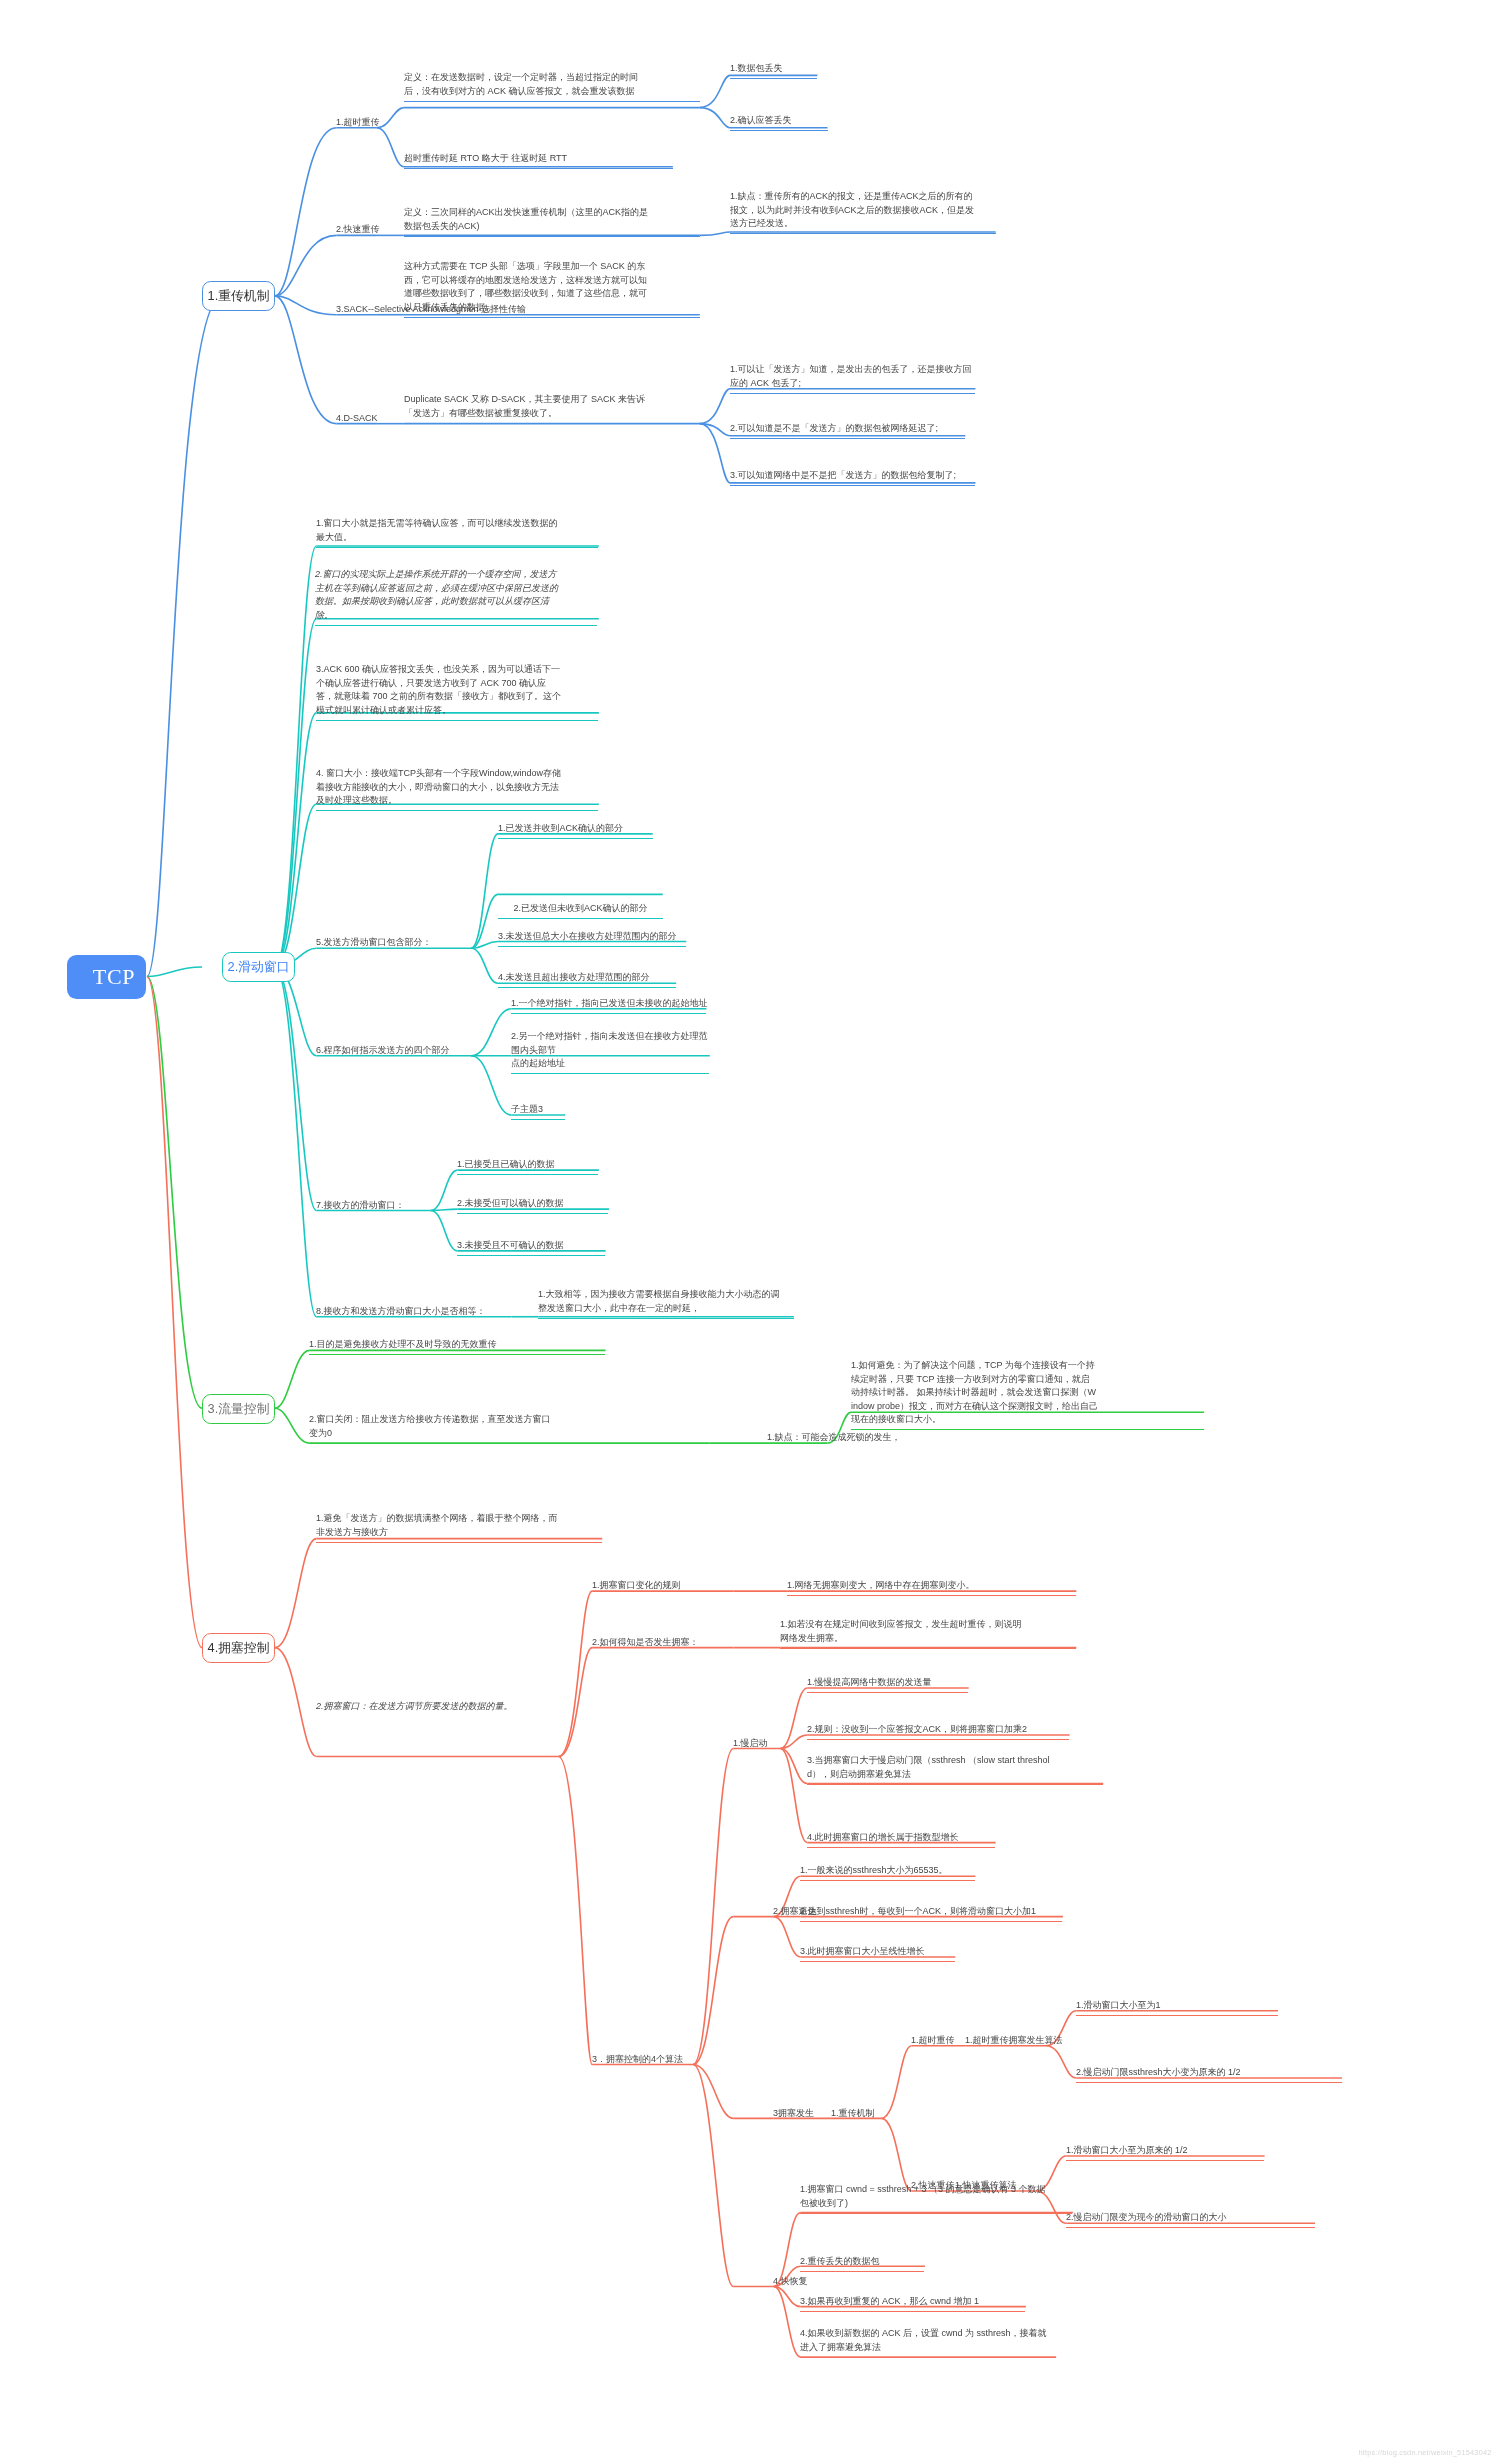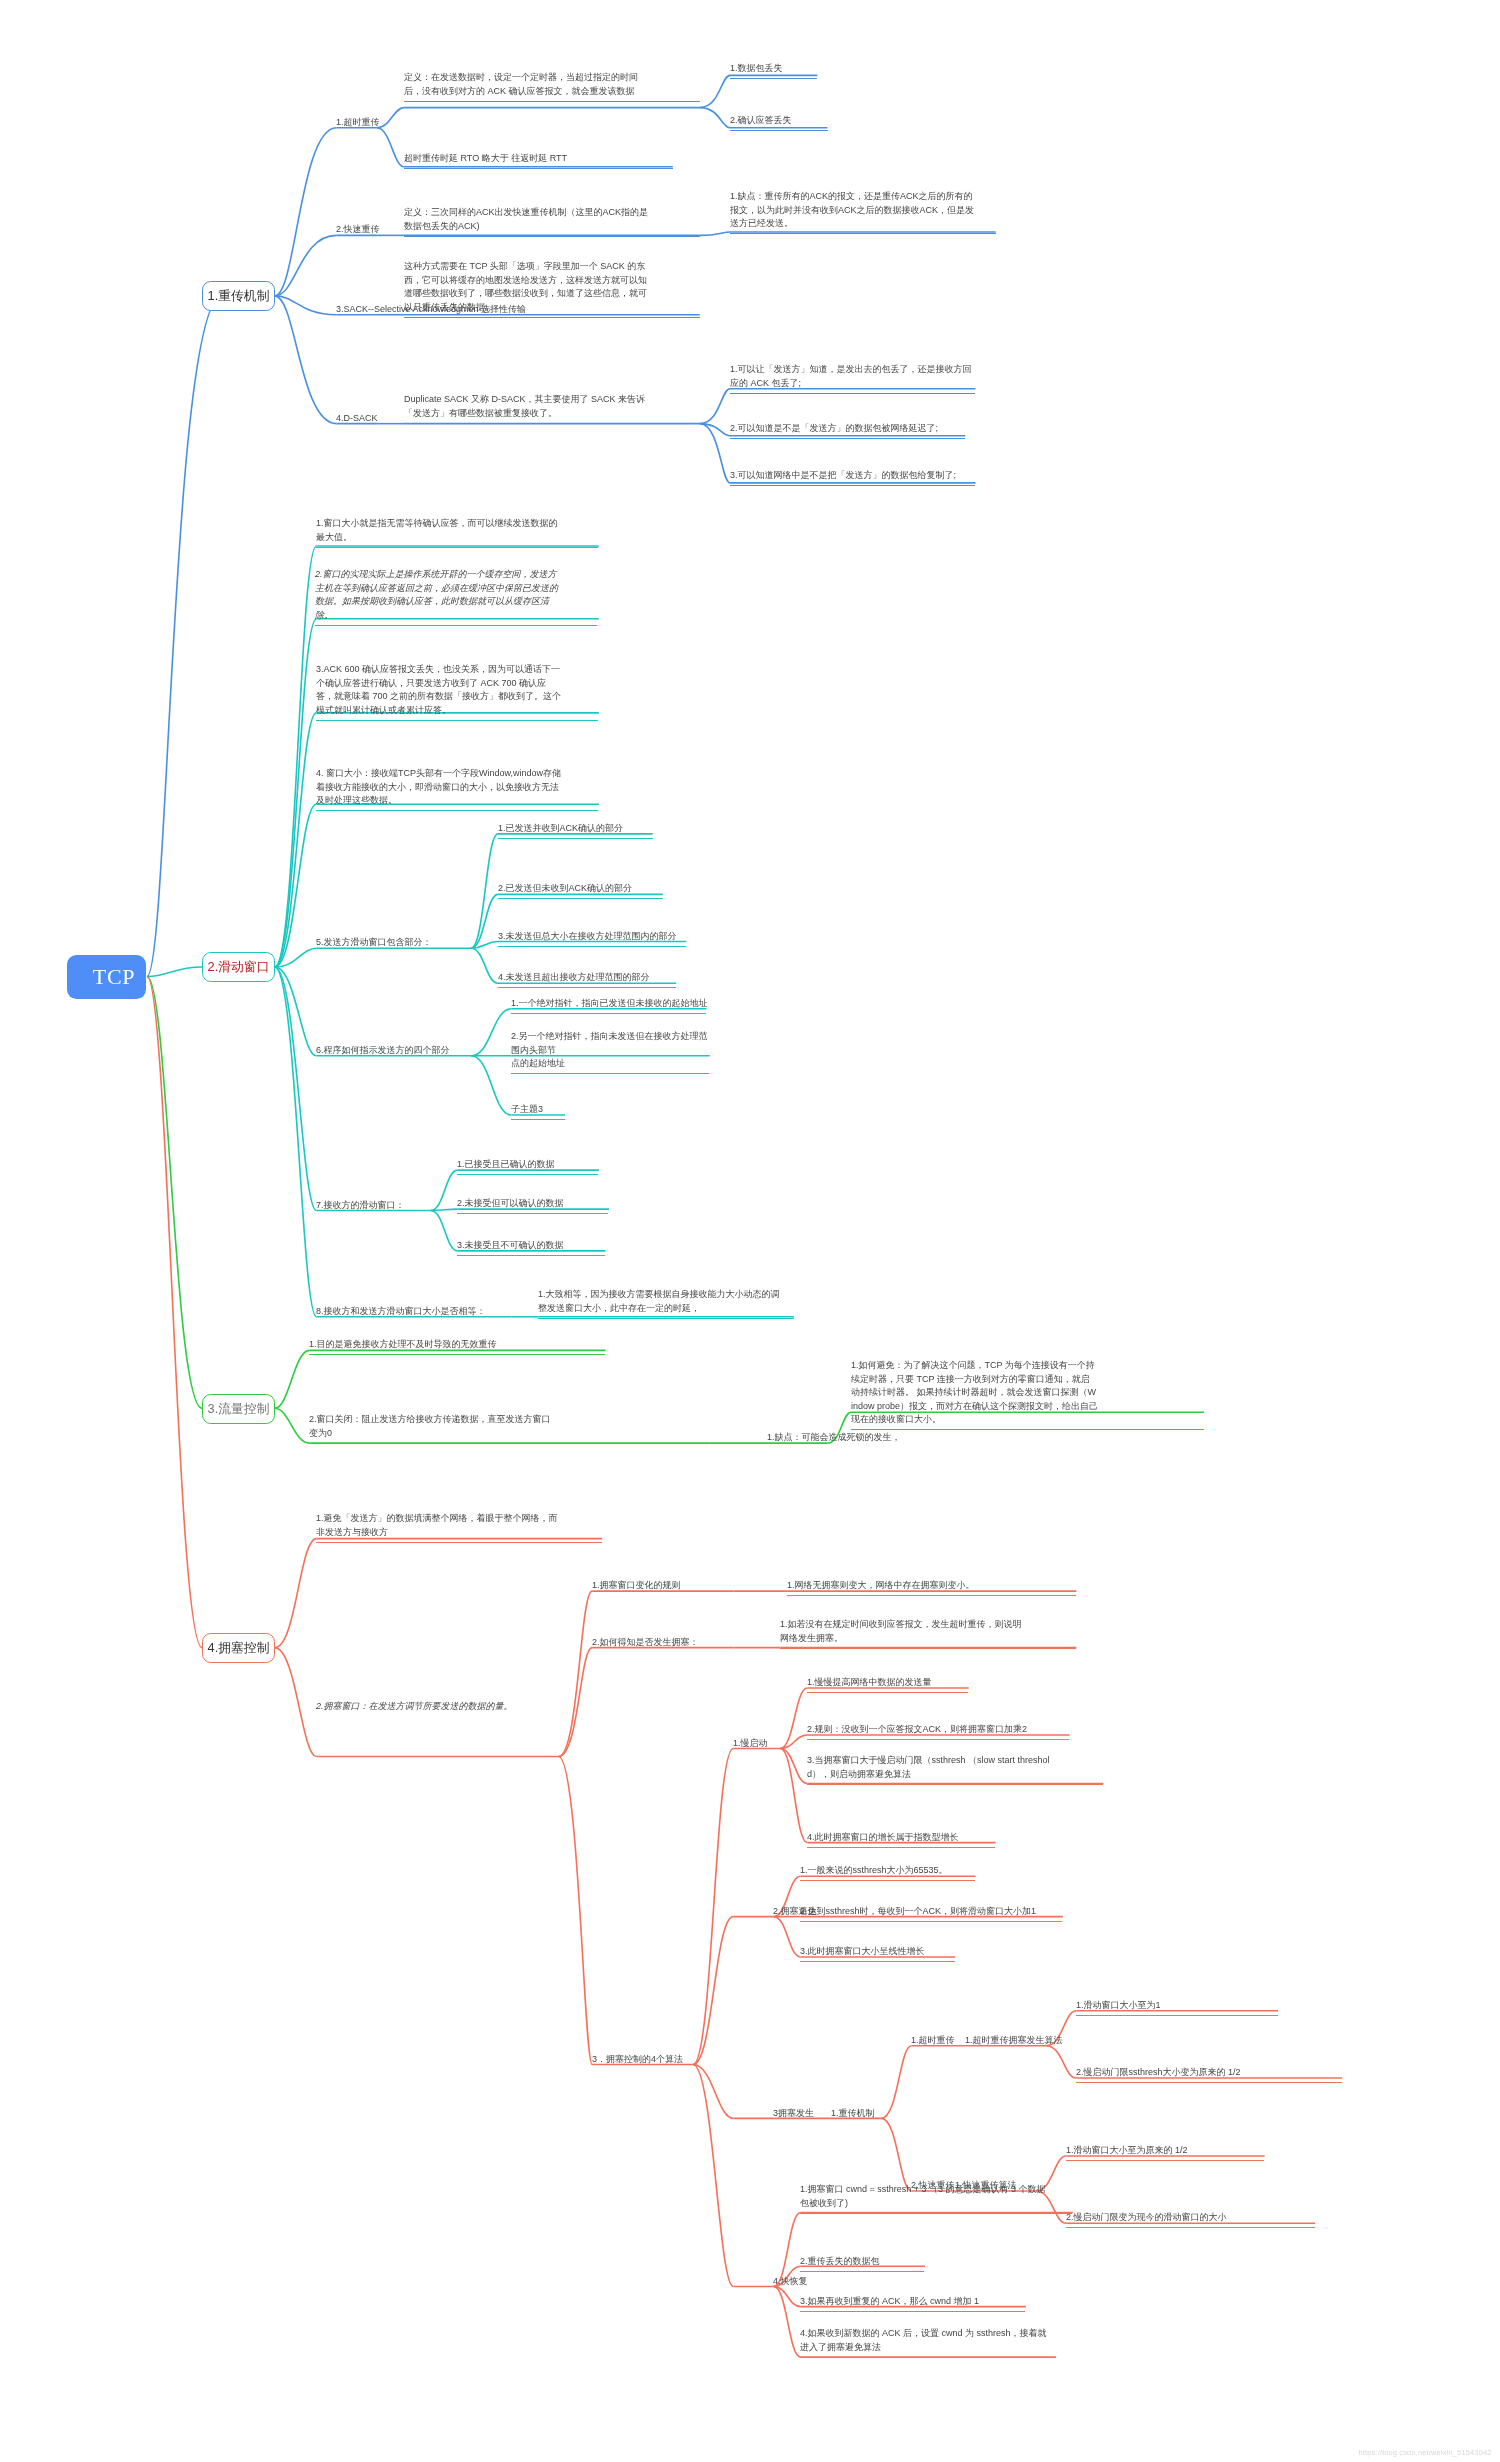--- a/index.html
+++ b/index.html
@@ -19,21 +19,21 @@
     font-family:"Liberation Serif","DejaVu Serif",serif;
     font-size:22px;letter-spacing:0.7px;
   }
   
   .l1{
     border:1.7px solid #999;border-radius:8.7px;background:#fff;
     display:flex;align-items:center;justify-content:center;
     font-size:12.8px;white-space:nowrap;padding:0 4px;
   }
   .l1.c-blue{border-color:#4a90e2;color:#333;}
-  .l1.c-teal{border-color:#18c8c0;color:#b91c1c;}
+  .l1.c-teal{border-color:#18c8c0;color:#3b82f6;margin-left:20px;}
   .l1.c-green{border-color:#2ecc40;color:#737373;}
   .l1.c-red{border-color:#f4705a;color:#333;}
 
   
   .txt{
     position:absolute;box-sizing:border-box;
     font-size:9px;line-height:1.5;color:#444;
     padding:0 0 2.7px 0;white-space:pre-wrap;
   }
   .txt.nowrap{white-space:nowrap;}
@@ -279,21 +279,21 @@
 答，就意味着 700 之前的所有数据「接收方」都收到了。这个
 模式就叫累计确认或者累计应答。</div>
 
   <div class="txt u-teal" style="left:316px;top:767px;width:282px;">4. 窗口大小：接收端TCP头部有一个字段Window,window存储
 着接收方能接收的大小，即滑动窗口的大小，以免接收方无法
 及时处理这些数据。</div>
 
   <div class="txt nowrap u-none" style="left:316px;top:936px;">5.发送方滑动窗口包含部分：</div>
 
   <div class="txt nowrap u-teal" style="left:498px;top:822px;width:155px;">1.已发送并收到ACK确认的部分</div>
-  <div class="txt nowrap u-teal" style="left:498px;top:882px;width:165px;">2.已发送但未收到ACK确认的部分</div>
+  <div class="txt nowrap u-teal" style="left:498px;top:902px;width:165px;text-align:center;">2.已发送但未收到ACK确认的部分</div>
   <div class="txt nowrap u-teal" style="left:498px;top:930px;width:188px;">3.未发送但总大小在接收方处理范围内的部分</div>
   <div class="txt nowrap u-teal" style="left:498px;top:971px;width:178px;">4.未发送且超出接收方处理范围的部分</div>
 
   <div class="txt nowrap u-none" style="left:316px;top:1044px;">6.程序如何指示发送方的四个部分</div>
 
   <div class="txt nowrap u-teal" style="left:511px;top:997px;width:195px;">1.一个绝对指针，指向已发送但未接收的起始地址</div>
   <div class="txt u-teal" style="left:511px;top:1030px;width:198px;">2.另一个绝对指针，指向未发送但在接收方处理范围内头部节
 点的起始地址</div>
   <div class="txt nowrap u-teal" style="left:511px;top:1103px;width:54px;">子主题3</div>
 

